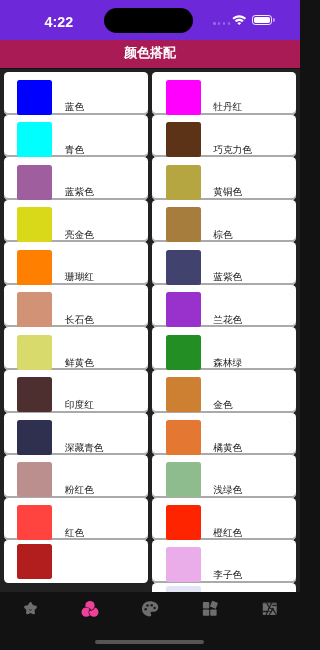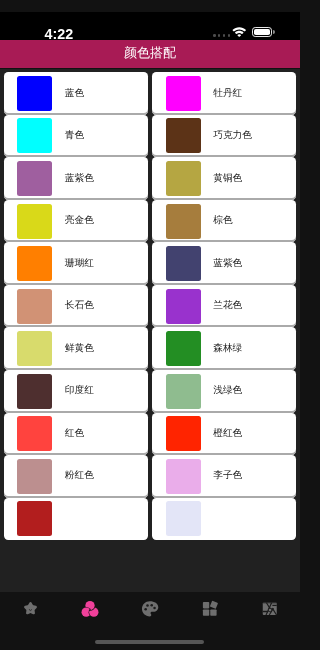--- a/index.html
+++ b/index.html
@@ -7,43 +7,43 @@
   html,body { width:300px; height:650px; overflow:hidden; }
   body {
     background:#121212;
     font-family:"Liberation Sans", sans-serif;
     -webkit-font-smoothing: antialiased;
     text-rendering: optimizeLegibility;
   }
   #phone { position:relative; width:300px; height:650px; background:#121212; overflow:hidden; }
 
   
-  .statusbar { position:absolute; top:0; left:0; width:312px; height:40px; background:#000000;margin-top:12px; }
+  .statusbar { position:absolute; top:0; left:0; width:312px; height:40px; background:#6d28d9; }
   .sb-time { position:absolute; left:44.5px; top:13.5px; color:#fff; font-size:14.3px; font-weight:700; letter-spacing:0px; }
   .island { position:absolute; left:104px; top:8px; width:89px; height:25px; background:#000; border-radius:13px; }
   .sb-right { position:absolute; left:213px; top:12px; height:16px; }
   .dots { position:absolute; left:0px; top:10px; display:flex; gap:2.3px; }
   .dots i { display:block; width:2.6px; height:2.6px; border-radius:50%; background:#fff; opacity:.30; }
   .wifi { position:absolute; left:19px; top:2px; width:14.5px; height:11px; }
   .batt { position:absolute; left:39px; top:3px; width:24px; height:10px; }
   .batt .shell { position:absolute; left:0; top:0; width:20px; height:10px; border:1px solid rgba(255,255,255,0.9); border-radius:3.2px; }
   .batt .fill { position:absolute; left:1.7px; top:1.7px; width:16.6px; height:6.6px; border-radius:1.8px; background:#fff; }
   .batt .nub { position:absolute; left:20.6px; top:3px; width:2.2px; height:4px; border-radius:0 2px 2px 0; background:rgba(255,255,255,0.55); }
 
   
   .header { position:absolute; top:40px; left:0; width:300px; height:28px; background:#A81B55; }
-  .header-title { position:absolute; left:0; right:0; top:4px; text-align:center; color:#fff; font-size:13px; font-weight:400; }
+  .header-title { position:absolute; left:0; right:0; top:4px; text-align:center; color:#fff; font-size:13px; font-weight:700; }
 
   
   .content { position:absolute; top:69px; left:0; width:300px; height:523px; overflow:hidden; background:#212121; }
   .grid { display:flex; gap:4.5px; padding:3.4px 4px 0 3.7px; }
   .col { flex:1 1 0; }
   .cell { display:flex; align-items:center; height:42.52px; flex:none; padding-left:13.8px; position:relative;
           background:#ffffff; border-radius:4.2px; }
-  .cell:not(:last-child) { box-shadow: inset 0 -2px 0 0 #aaaaaa; }
+  .cell:not(:last-child) { box-shadow: inset 0 -2px 0 0 #aaaaaa; align-items: flex-end; }
   .swatch { width:34.8px; height:35px; border-radius:2.5px; flex:none; position:relative; top:-0.2px; }
   .cname { margin-left:12.5px; position:relative; top:-0.5px; font-size:9.7px; color:#1a1a1a; white-space:nowrap; letter-spacing:0px; }
 
   
   .tabbar { position:absolute; bottom:0; left:0; width:300px; height:58px; background:#121212; display:flex; align-items:flex-start; }
   .tab { flex:1 1 0; display:flex; align-items:flex-start; justify-content:center; height:34px; padding-top:8px; }
   .tab svg { display:block; }
   .home-ind { position:absolute; left:95px; top:640px; width:109px; height:4.2px; border-radius:2.1px; background:#555555; }
 </style>
 </head>
@@ -107,28 +107,32 @@
           </div>
           <div class="cell">
             <div class="swatch" style="background: rgb(216, 219, 108);"></div>
             <div class="cname">鲜黄色</div>
           </div>
           <div class="cell">
             <div class="swatch" style="background: rgb(78, 47, 47);"></div>
             <div class="cname">印度红</div>
           </div>
           <div class="cell">
+            <div class="swatch" style="background: rgb(47, 47, 79);"></div>
+            <div class="cname">深藏青色</div>
+          </div>
+          <div class="cell">
+            <div class="swatch" style="background: rgb(188, 143, 143);"></div>
+            <div class="cname">粉红色</div>
+          </div>
+          <div class="cell">
             <div class="swatch" style="background: rgb(255, 67, 62);"></div>
             <div class="cname">红色</div>
           </div>
           <div class="cell">
-            <div class="swatch" style="background: rgb(188, 143, 143);"></div>
-            <div class="cname">粉红色</div>
-          </div>
-          <div class="cell">
             <div class="swatch" style="background: rgb(178, 30, 30);"></div>
             <div class="cname"></div>
           </div>
         </div>
       <div class="col" id="col1">
           <div class="cell">
             <div class="swatch" style="background: rgb(255, 0, 255);"></div>
             <div class="cname">牡丹红</div>
           </div>
           <div class="cell">
@@ -147,20 +151,28 @@
             <div class="swatch" style="background: rgb(66, 66, 111);"></div>
             <div class="cname">蓝紫色</div>
           </div>
           <div class="cell">
             <div class="swatch" style="background: rgb(153, 50, 205);"></div>
             <div class="cname">兰花色</div>
           </div>
           <div class="cell">
             <div class="swatch" style="background: rgb(35, 142, 35);"></div>
             <div class="cname">森林绿</div>
+          </div>
+          <div class="cell">
+            <div class="swatch" style="background: rgb(205, 127, 50);"></div>
+            <div class="cname">金色</div>
+          </div>
+          <div class="cell">
+            <div class="swatch" style="background: rgb(228, 120, 51);"></div>
+            <div class="cname">橘黄色</div>
           </div>
           <div class="cell">
             <div class="swatch" style="background: rgb(143, 188, 143);"></div>
             <div class="cname">浅绿色</div>
           </div>
           <div class="cell">
             <div class="swatch" style="background: rgb(255, 36, 0);"></div>
             <div class="cname">橙红色</div>
           </div>
           <div class="cell">

